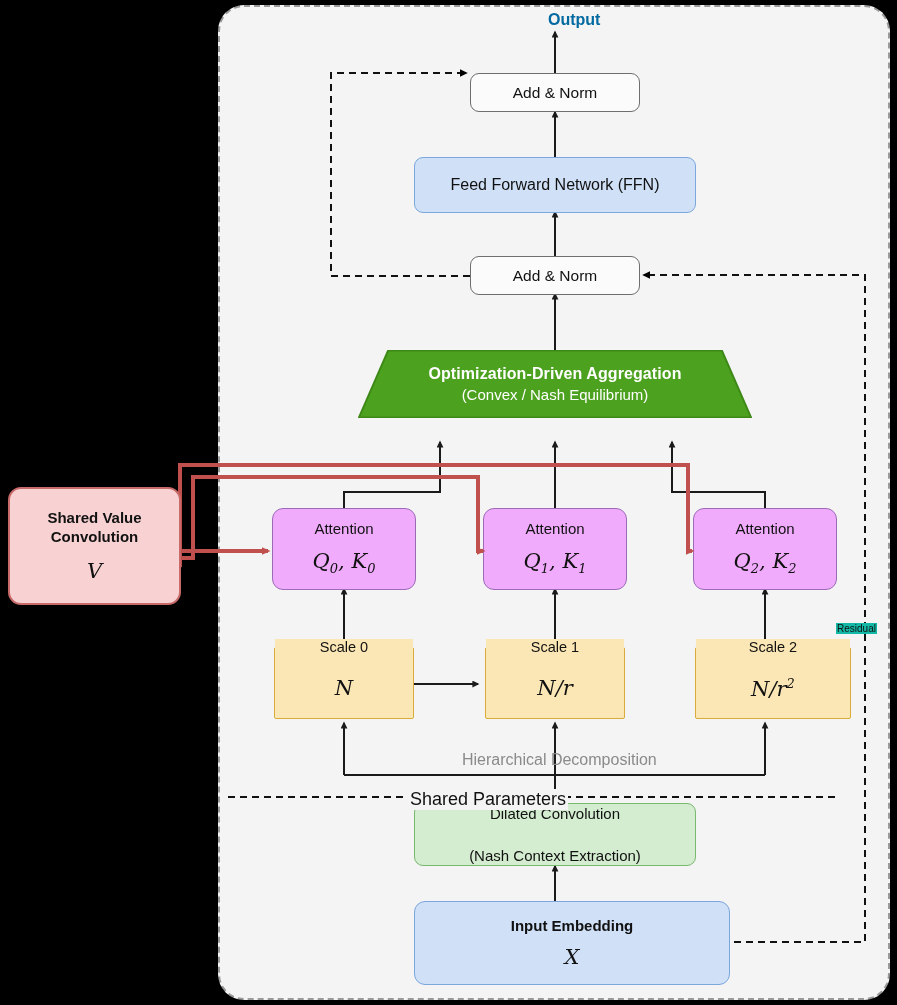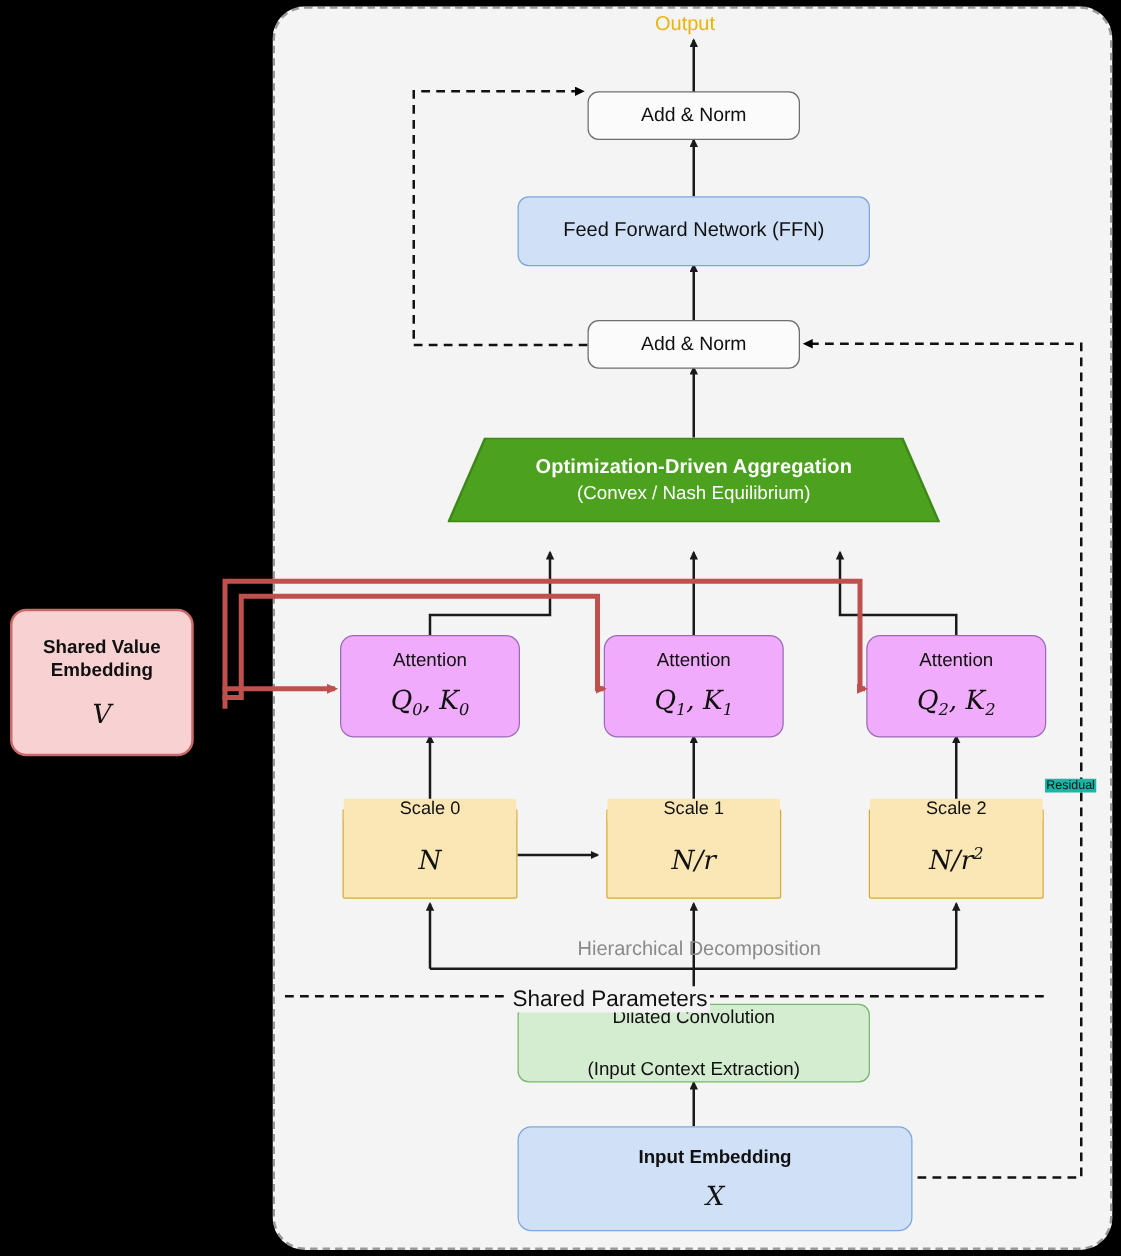--- a/index.html
+++ b/index.html
@@ -60,21 +60,21 @@
   .inputemb .line1{font-weight:bold;}
   .inputemb .math{margin-top:11px;}
   
   .sharedv{background:#f8d2d2;border:2px solid #c96a6a;border-radius:13px;
            font-size:15px;color:#111;z-index:8;}
   .sharedv .line1{font-weight:bold;line-height:1.25;}
   .sharedv .math{margin-top:12px;}
 
   
   .lbl{position:absolute;z-index:7;white-space:nowrap;}
-  .lbl-output{font-weight:normal;font-size:16px;color:#eab308;}
+  .lbl-output{font-weight:bold;font-size:16px;color:#0369a1;margin-left:24px;}
   .lbl-hier{font-size:16px;color:#8a8a8a;}
   .lbl-shared{font-size:18px;color:#111;background:#f4f4f4;padding:0 2px;}
   .lbl-residual{font-size:10px;color:#111;background:#14b8a6;padding:0 1px;}
 
   
   svg.wires{position:absolute;left:0;top:0;width:897px;height:1005px;
             overflow:visible;pointer-events:none;}
   svg.wires.black{z-index:5;}
   svg.wires.red{z-index:7;}
 </style>
@@ -196,39 +196,39 @@
   <div class="node scale" style="left:274px;top:647px;width:140px;height:72px;position:absolute;">
     <span class="line1">Scale 0</span>
     <span class="math">N</span>
   </div>
 
   <div class="node scale" style="left:485px;top:647px;width:140px;height:72px;position:absolute;">
     <span class="line1">Scale 1</span>
     <span class="math">N/r</span>
   </div>
 
-  <div class="node scale" style="left:695px;top:647px;width:140px;height:72px;position:absolute;">
+  <div class="node scale" style="left:695px;top:647px;width:156px;height:72px;position:absolute;">
     <span class="line1">Scale 2</span>
     <span class="math"><span>N/r</span><sup>2</sup></span>
   </div>
 
   <div class="node dilated" style="left:414px;top:803px;width:282px;height:63px;gap:24px;">
     <span class="line1">Dilated Convolution</span>
-    <span class="line2">(Input Context Extraction)</span>
+    <span class="line2">(Nash Context Extraction)</span>
   </div>
 
   <div class="node inputemb" style="left:414px;top:901px;width:316px;height:84px;">
     <span class="line1">Input Embedding</span>
     <span class="math">X</span>
   </div>
 
-  <div class="node sharedv" style="left:8px;top:487px;width:147px;height:118px;">
+  <div class="node sharedv" style="left:8px;top:487px;width:173px;height:118px;">
     <span class="line1">
       <span>Shared Value</span><br>
-      <span>Embedding</span>
+      <span>Convolution</span>
     </span>
     <span class="math">V</span>
   </div>
 
   <div class="lbl lbl-hier" style="left:462px;top:751px;">Hierarchical Decomposition</div>
 
   <div class="lbl lbl-shared" style="left:408px;top:789px;">Shared Parameters</div>
 
   <div class="lbl lbl-residual" style="left:836px;top:623px;">Residual</div>
 

